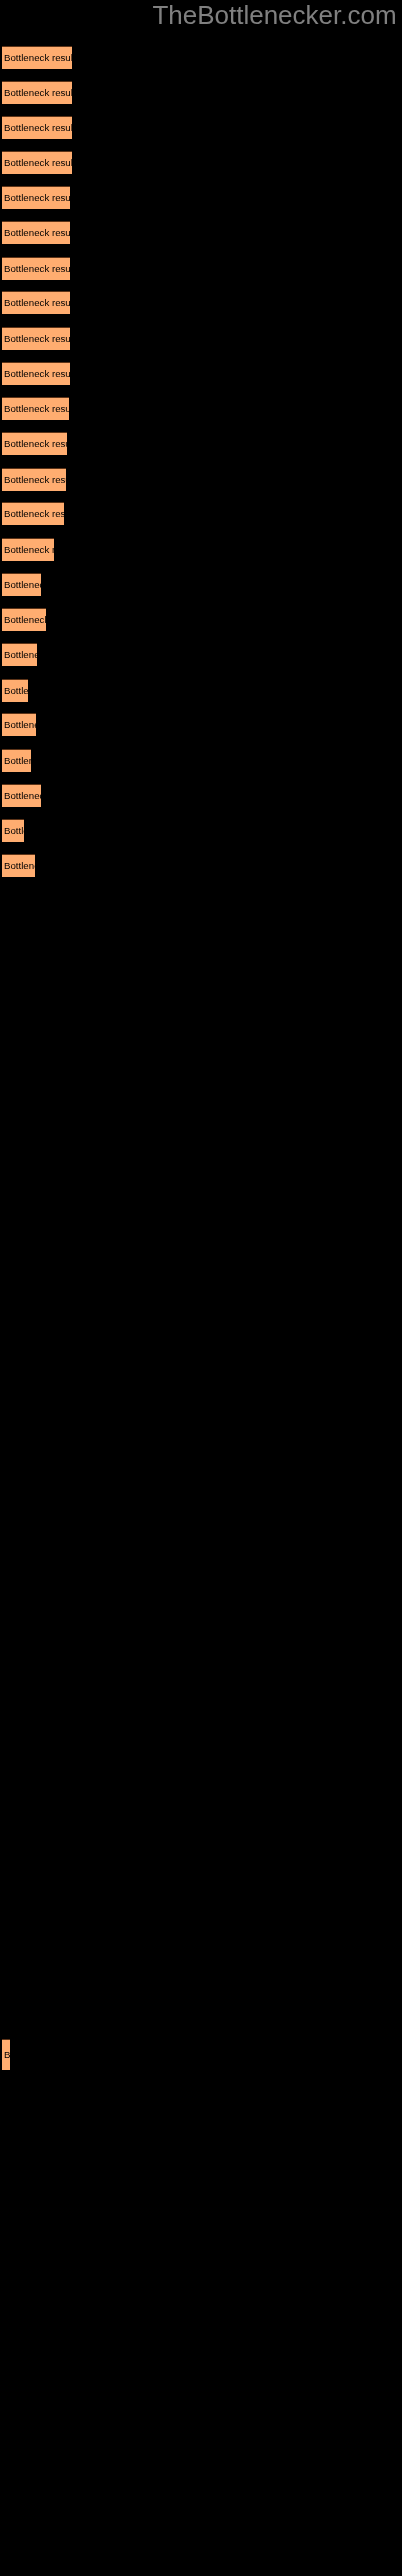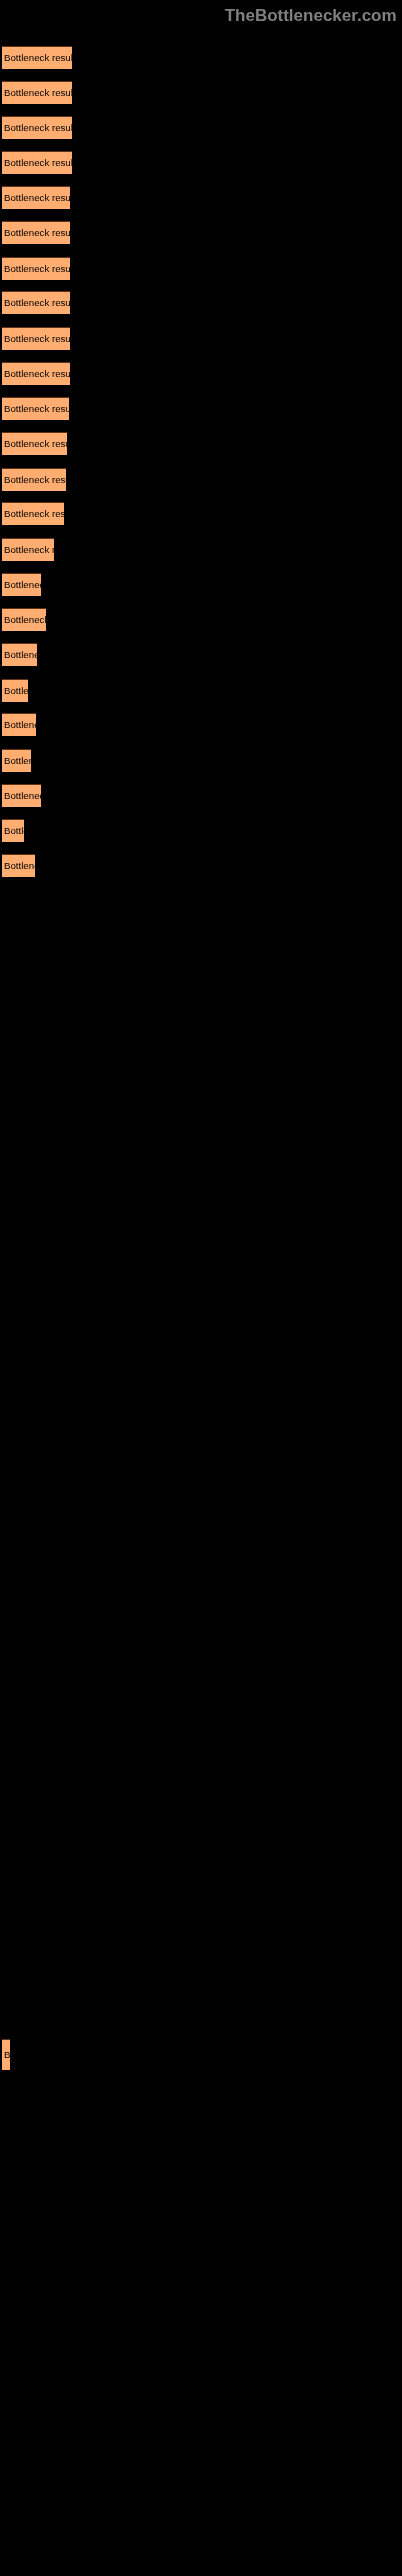--- a/index.html
+++ b/index.html
@@ -14,26 +14,25 @@
   #watermark{
     position:absolute;
     top:0px;
     left:0px;
     width:403px;
     height:32px;
     text-align:right;
     padding-right:6.4px;
     box-sizing:border-box;
     color:#808080;
-    font-size:17px;
+    font-size:26px;
     line-height:31px;
     font-family:"Liberation Sans", sans-serif;
     letter-spacing:0px;
     white-space:nowrap;
-    font-weight:bold;
   }
   #plot{
     position:absolute;
     left:0px;
     top:0px;
     width:403px;
     height:2576px;
   }
   .bar{
     position:absolute;

